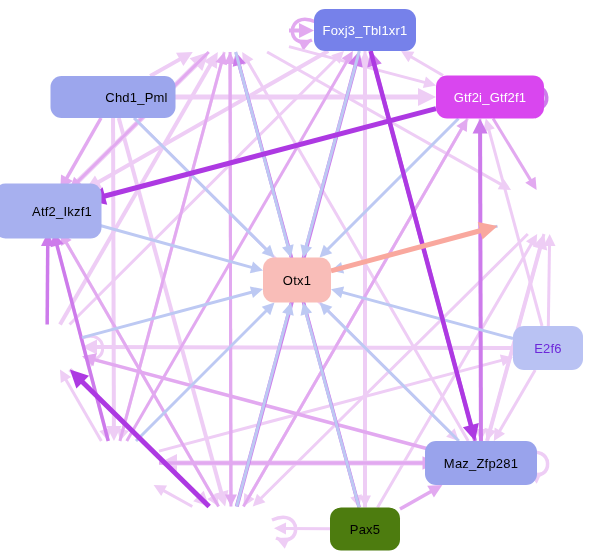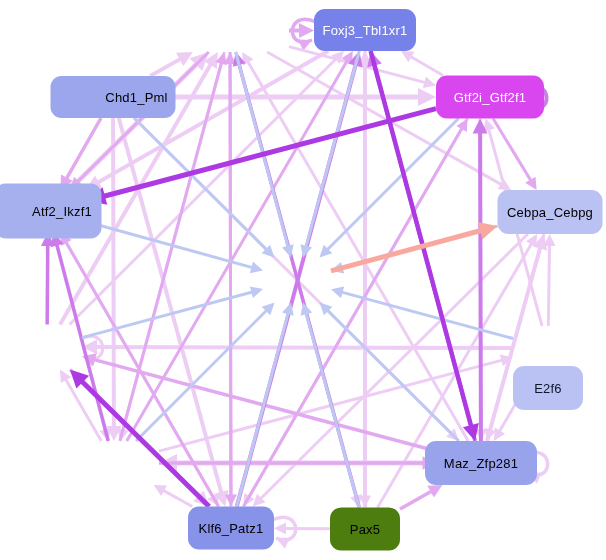--- a/index.html
+++ b/index.html
@@ -176,28 +176,25 @@
     </div>
   <div class="node" style="left: 113px; top: 97px; width: 78px; height: 42px; background: rgb(156, 166, 237); color: rgb(0, 0, 0); padding-left: 47px;">
       <span>Chd1_Pml</span>
     </div>
   <div class="node" style="left: 480px; top: 97px; width: 108px; height: 43px; background: #d946ef; color: rgb(255, 255, 255); margin-left: 10px;">
       <span>Gtf2i_Gtf2f1</span>
     </div>
   <div class="node" style="left: 48px; top: 211px; width: 79px; height: 55px; background: rgb(167, 176, 239); color: rgb(0, 0, 0); padding-left: 28px;">
       <span>Atf2_Ikzf1</span>
     </div>
-  <div class="node" style="left: 550px; top: 212px; width: 105px; height: 44px; background: rgb(185, 194, 243); color: rgb(0, 0, 0);">
-      <span>Cebpa_Cebpg</span>
-    </div>
-  <div class="node" style="left: 548px; top: 348px; width: 70px; height: 44px; background: rgb(185, 194, 243); color: #0f172a; margin-top: 40px;">
+  <div class="node" style="left: 297px; top: 280px; width: 68px; height: 45px; background: rgb(249, 189, 184); color: rgb(0, 0, 0);">
+      <span>Otx1</span>
+    </div>
+  <div class="node" style="left: 548px; top: 348px; width: 70px; height: 44px; background: rgb(185, 194, 243); color: #6d28d9;">
       <span>E2f6</span>
     </div>
   <div class="node" style="left: 481px; top: 463px; width: 112px; height: 44px; background: rgb(153, 163, 236); color: rgb(0, 0, 0);">
       <span>Maz_Zfp281</span>
-    </div>
-  <div class="node" style="left: 231px; top: 528px; width: 86px; height: 43px; background: rgb(135, 146, 233); color: rgb(0, 0, 0);">
-      <span>Klf6_Patz1</span>
     </div>
   <div class="node" style="left: 365px; top: 529px; width: 70px; height: 43px; background: #4d7c0f; color: rgb(0, 0, 0);">
       <span>Pax5</span>
     </div>
 </div>
 
 </body></html>

